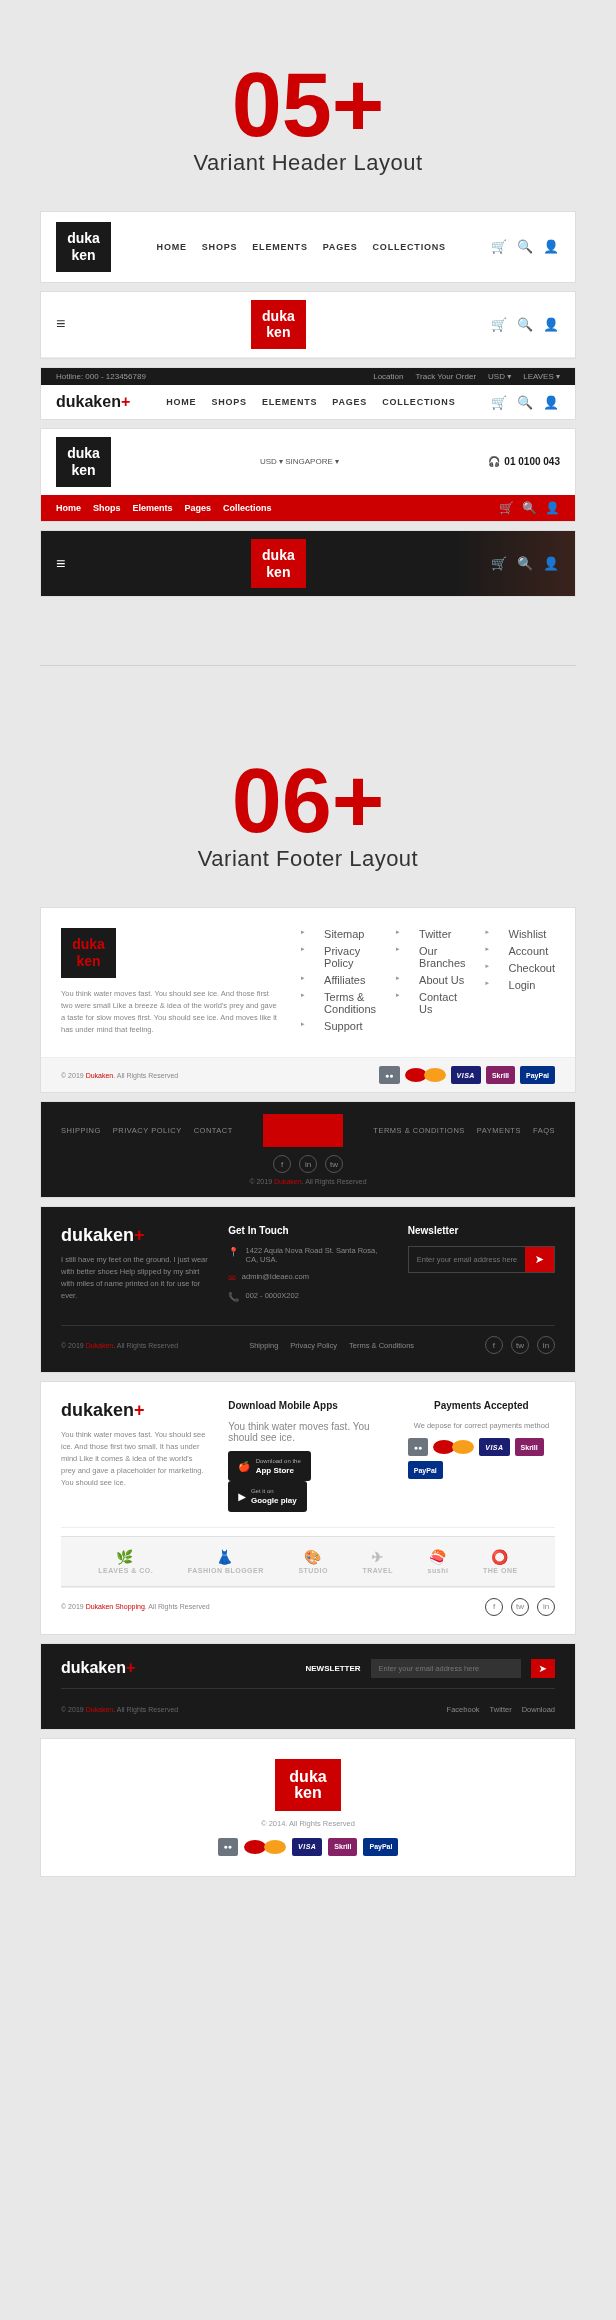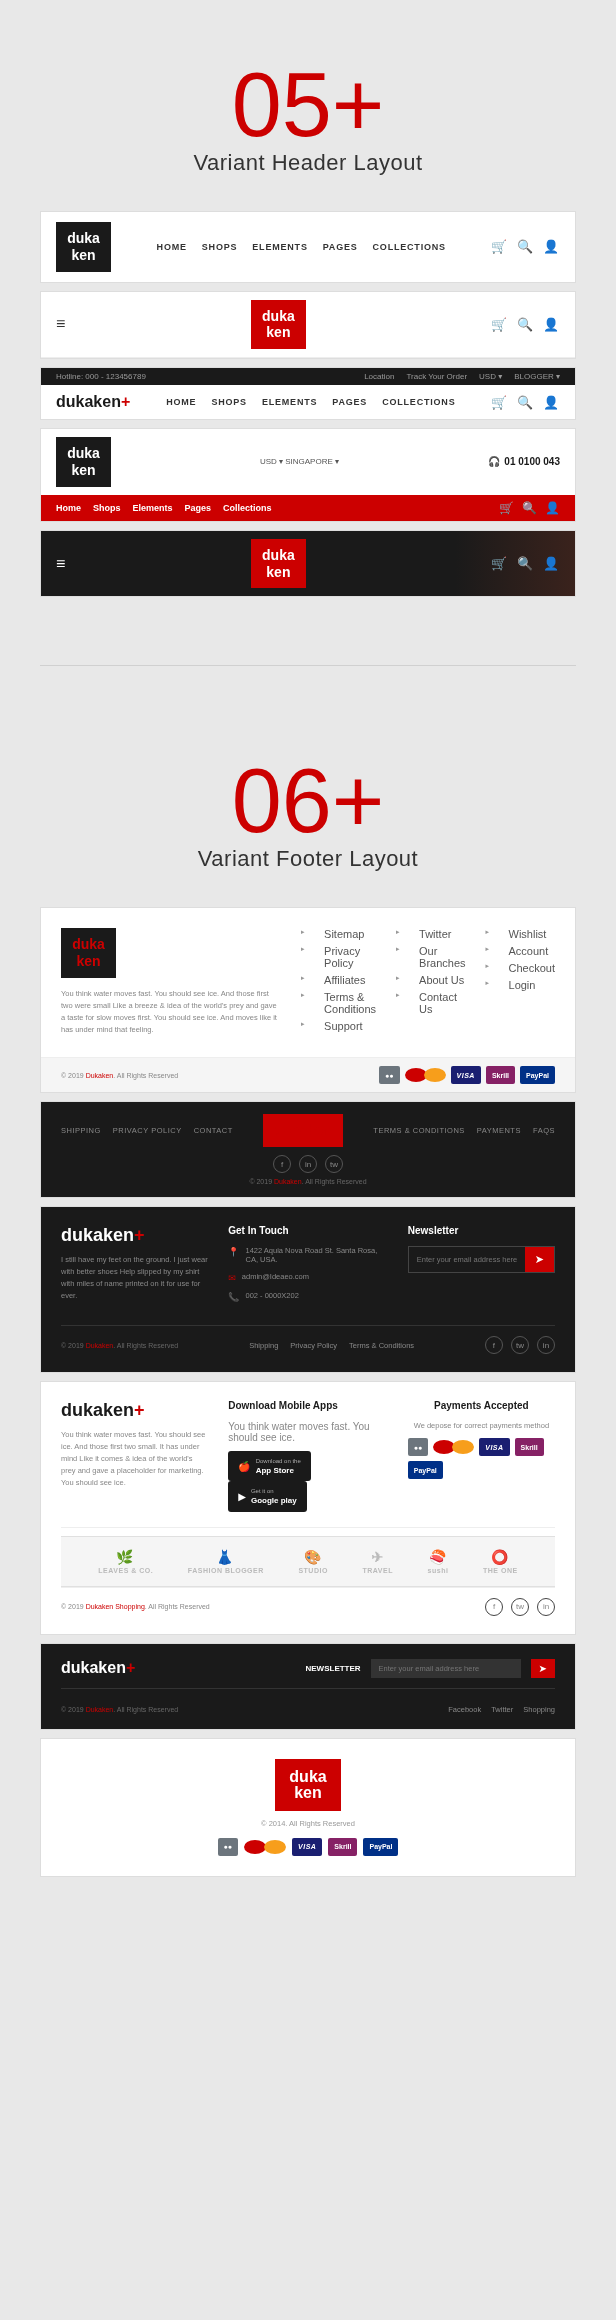--- a/index.html
+++ b/index.html
@@ -15,21 +15,21 @@
       padding: 30px 40px;
     }
 
     
     .variant-heading {
       text-align: center;
       padding: 30px 0 10px;
     }
     .variant-number {
       font-size: 90px;
-      font-weight: 400;
+      font-weight: 700;
       color: #cc0000;
       line-height: 1;
       display: inline-block;
       position: relative;
     }
     .variant-subtitle {
       font-size: 22px;
       font-weight: 400;
       color: #333;
       text-align: center;
@@ -607,21 +607,21 @@
     </div>
   </div>
 
   <div class="header-demo">
     <div class="h3-topbar">
       <span>Hotline: 000 - 123456789</span>
       <div style="display:flex;gap:12px;align-items:center;">
         <span>Location</span>
         <span>Track Your Order</span>
         <span>USD ▾</span>
-        <span>BLOGGER ▾</span>
+        <span>LEAVES ▾</span>
       </div>
     </div>
     <div class="h3-main">
       <div class="h3-main" style="padding:0;">
         <span class="h3-main" style="padding:0;">
           <span style="font-size:16px;font-weight:900;color:#1a1a1a;">
             dukaken<span style="color:#cc0000;">+</span>
           </span>
         </span>
       </div>
@@ -894,21 +894,21 @@
           <button class="newsletter-btn" style="padding:4px 8px;font-size:10px;">➤</button>
         </div>
       </div>
       <div class="f5-bottom">
         <span class="f5-copyright">
           © 2019 <a style="color:#cc0000;text-decoration:none;">Dukaken</a>. All Rights Reserved
         </span>
         <div class="f5-social-links">
           <span>Facebook</span>
           <span>Twitter</span>
-          <span>Shopping</span>
+          <span>Download</span>
         </div>
       </div>
     </div>
   </div>
 
   <div class="footer-demo">
     <div class="f6-inner">
       <div class="f6-logo-box">
         <div class="logo-line1">duka</div>
         <div class="logo-line2">ken</div>

